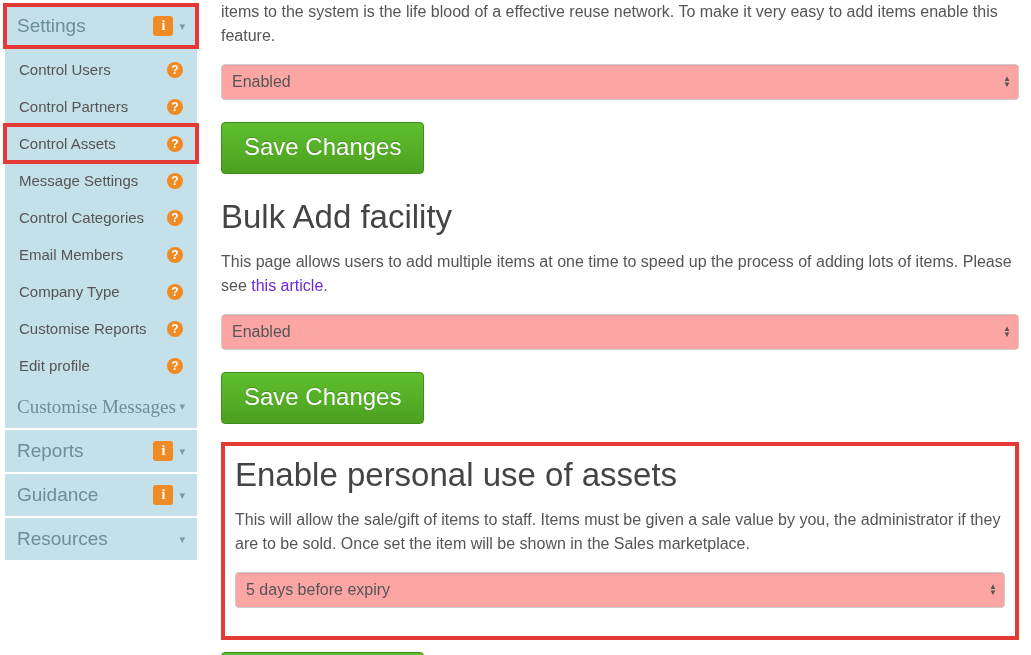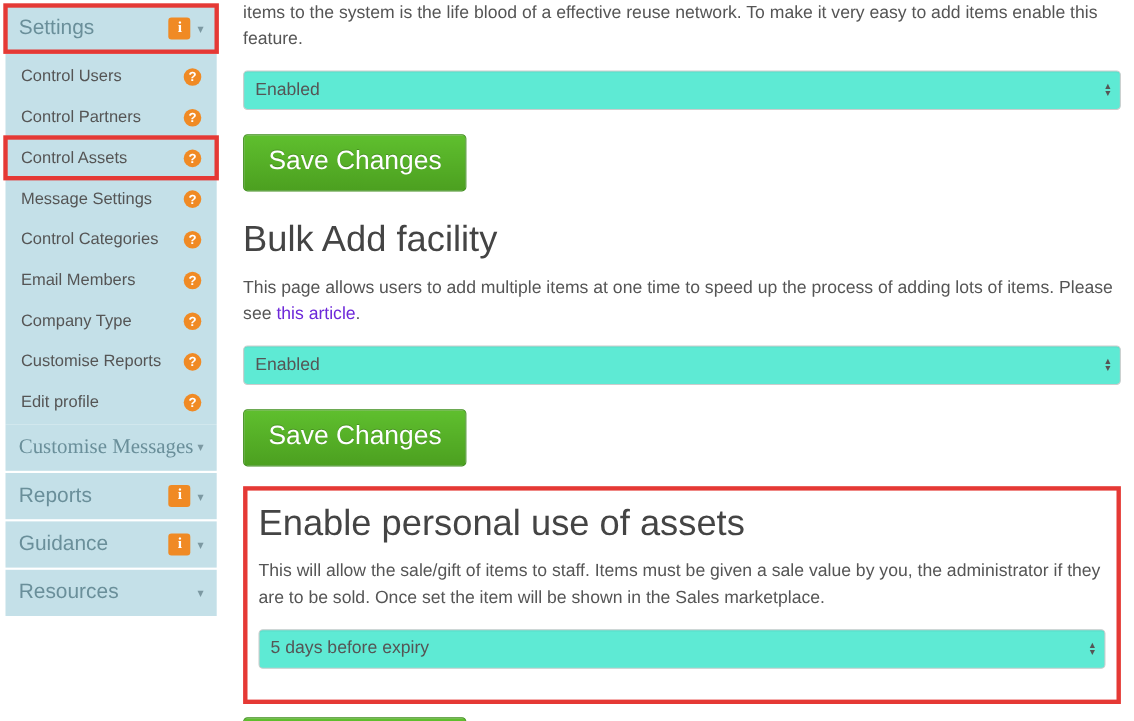--- a/index.html
+++ b/index.html
@@ -93,21 +93,21 @@
     width: 100%;
     margin-bottom: 22px;
   }
   .select {
     width: 100%;
     padding: 8px 28px 8px 10px;
     font-size: 16px;
     color: #555;
     border: 1px solid #ccc;
     border-radius: 4px;
-    background: #5eead4;
+    background: #fca5a5;
     -webkit-appearance: none;
     appearance: none;
     box-shadow: inset 0 1px 1px rgba(0,0,0,.05);
   }
   .select-handle {
     position: absolute;
     right: 8px;
     top: 50%;
     transform: translateY(-50%);
     display: flex;

